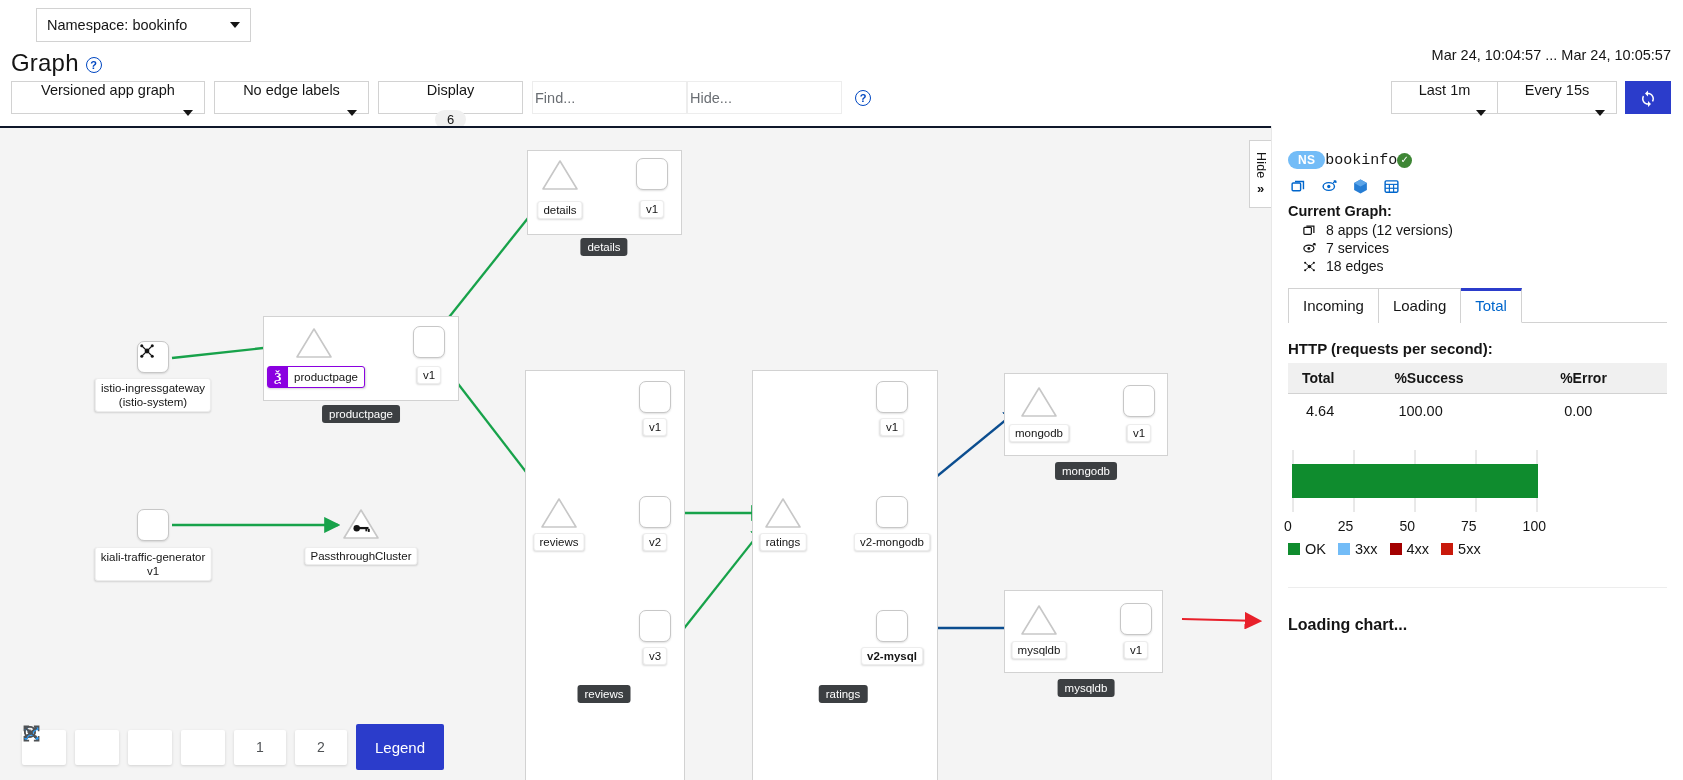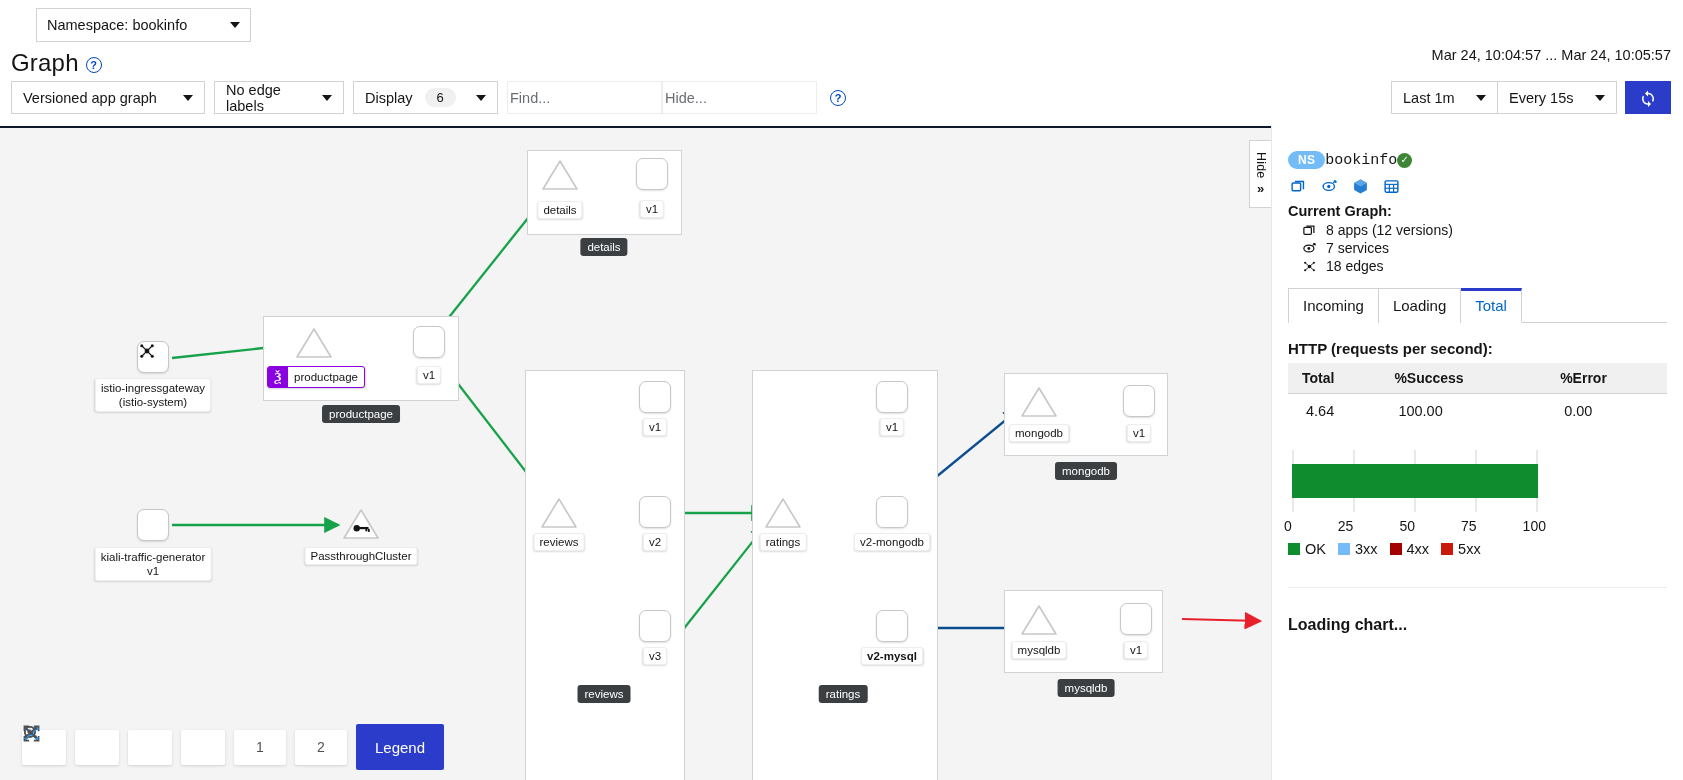--- a/index.html
+++ b/index.html
@@ -43,24 +43,24 @@
   .timerange {
     position: absolute; right: 12px; top: 47px;
     font-size: 14.5px; color: #151515;
   }
 
   
   .toolbar { position: absolute; left: 11px; top: 81px; display: flex; align-items: center; }
   .tb-select {
     height: 33px; border: 1px solid #d2d2d2; background: #fff;
     display: flex; align-items: center; gap: 12px; padding: 0 11px;
-    font-size: 14.5px; cursor: pointer; margin-right: 9px;
+    font-size: 14.5px; cursor: pointer; margin-right: 9px; flex-direction: column;
   }
   .tb-select.w1 { width: 194px; }
-  .tb-select.w2 { width: 130px; }
+  .tb-select.w2 { width: 155px; }
   .tb-select.w3 { width: 145px; }
   .count-badge {
     background: #f0f0f0; border-radius: 11px; padding: 2px 12px;
     font-size: 13px; color: #151515;
   }
   .tb-input {
     height: 33px; width: 155px; border: 1px solid #ededed; background: #fff;
     padding: 0 2px; font-size: 14.5px; color: #6a6e73;
     display: flex; align-items: center; cursor: text;
   }

